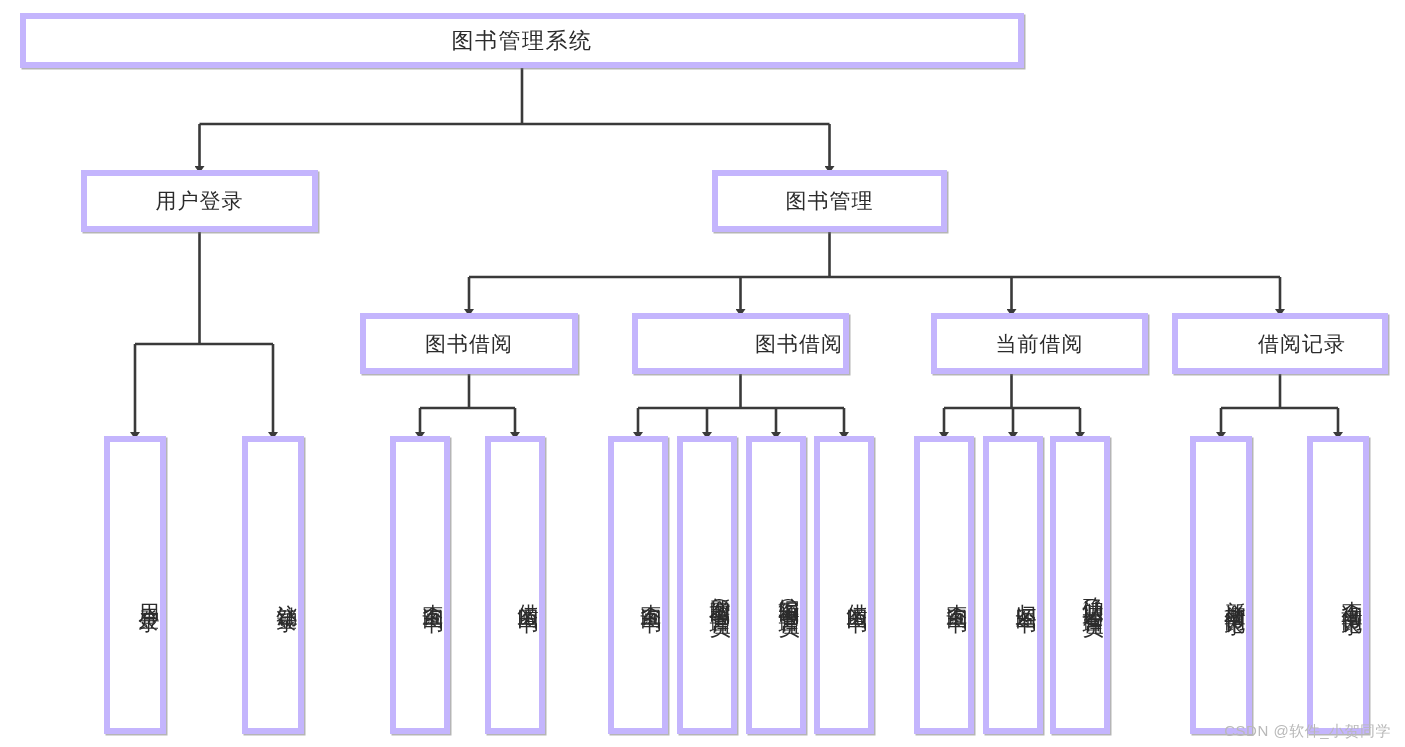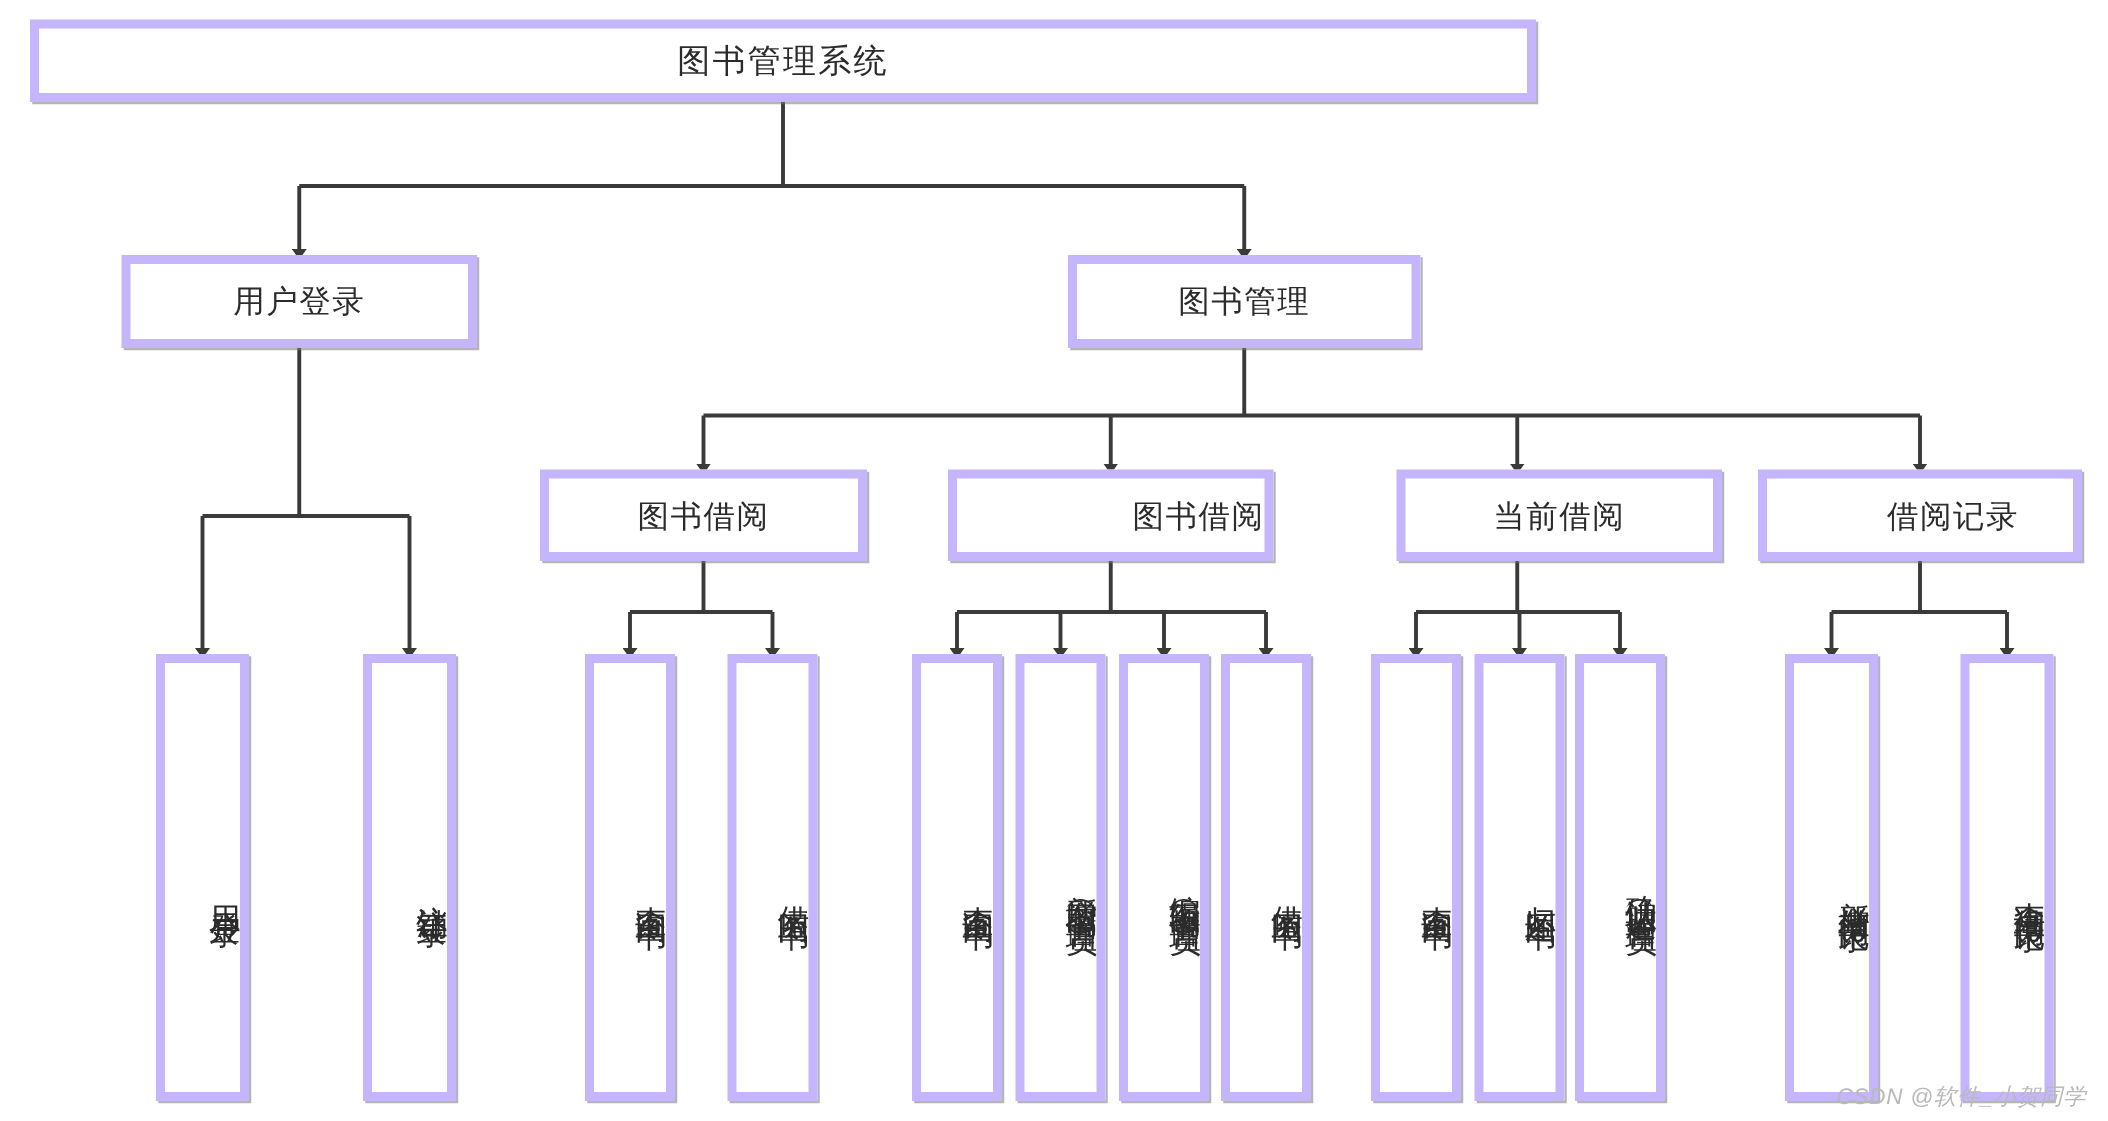--- a/index.html
+++ b/index.html
@@ -61,21 +61,20 @@
   .watermark {
     position: absolute;
     right: 14px;
     bottom: 6px;
     font-size: 15px;
     color: #b9b9b9;
     letter-spacing: 0.5px;
     white-space: nowrap;
     z-index: 3;
     font-family: "Liberation Sans", "DejaVu Sans", sans-serif;
-    font-style: italic;
   }
 </style>
 </head>
 <body>
 
 <div id="canvas">
   <svg id="edges" viewBox="0 0 1405 747" xmlns="http://www.w3.org/2000/svg">
     <defs>
       <marker id="arrow" markerWidth="10" markerHeight="10" refX="3" refY="5" orient="auto" markerUnits="userSpaceOnUse">
         <path d="M0,0 L7,5 L0,10 z" fill="#3a3a3a"></path>

